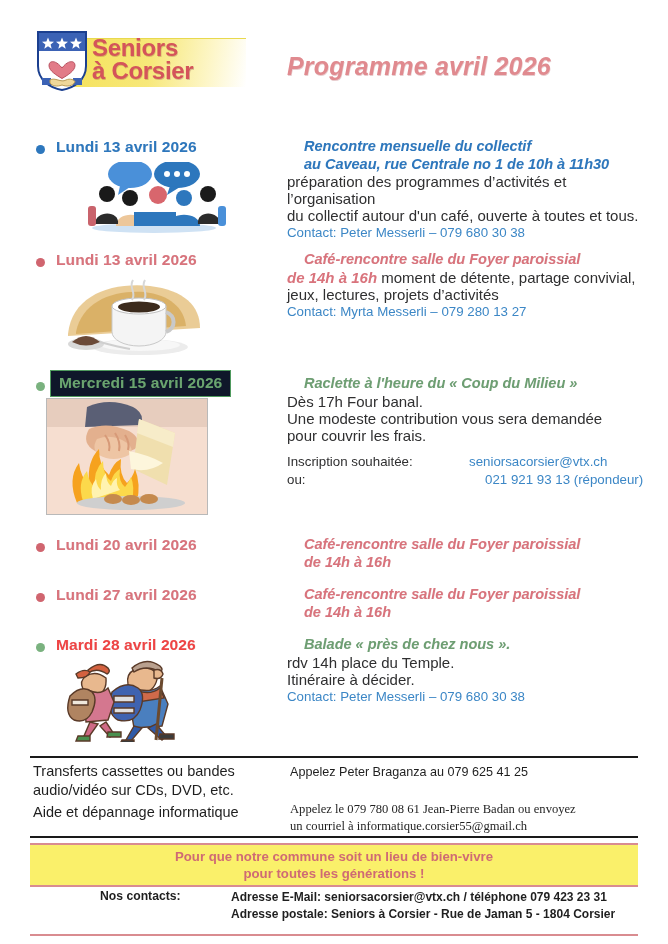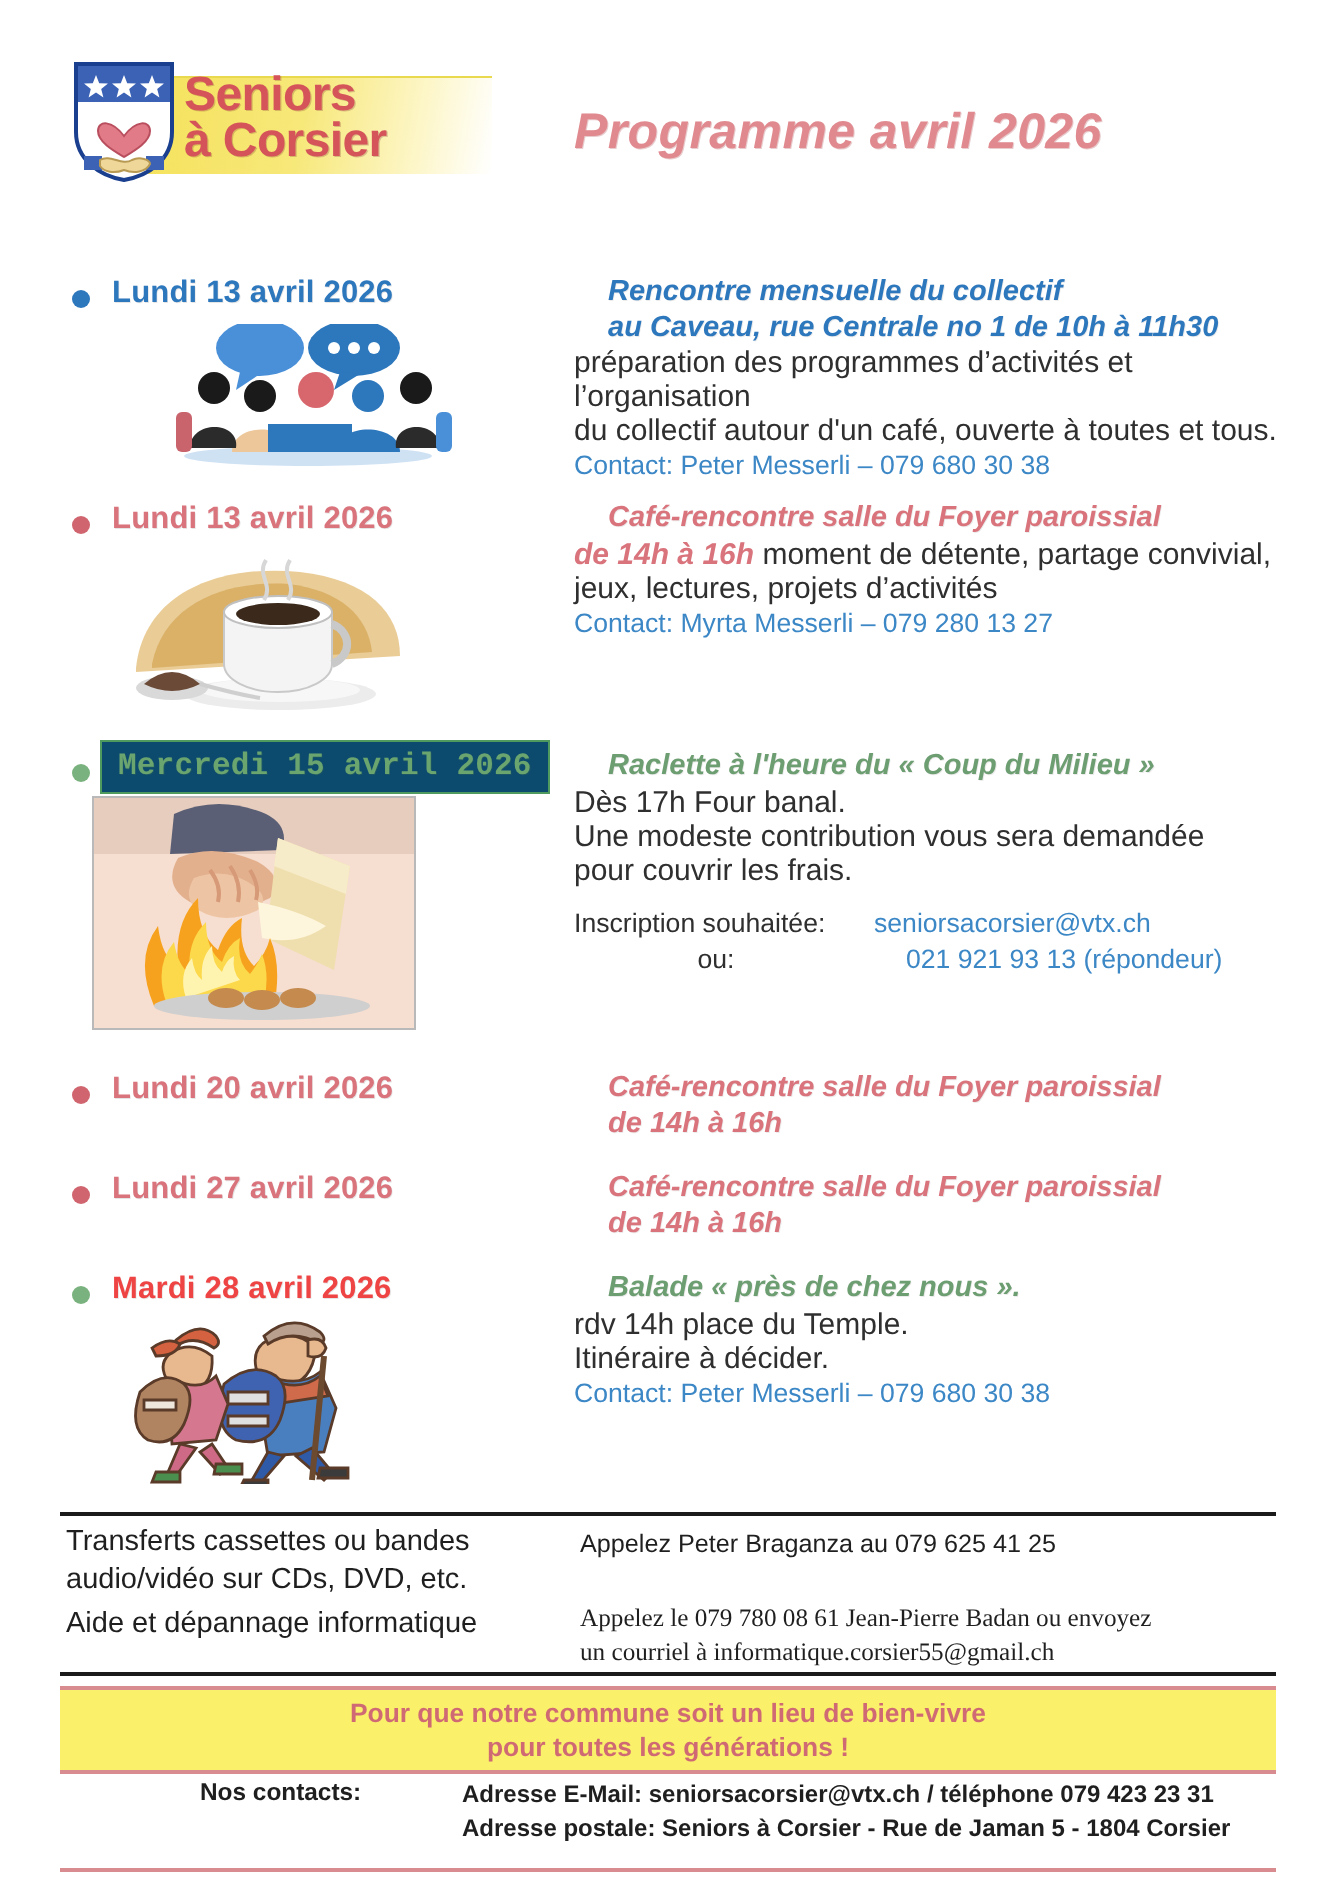--- a/index.html
+++ b/index.html
@@ -47,22 +47,21 @@
   .date{
     position:absolute;left:56px;top:0;
     font-size:15.5px;font-weight:bold;
     letter-spacing:0.1px;
     text-shadow:0.4px 0.4px 0 rgba(0,0,0,0.10);
   }
   .date-box{
     position:absolute;left:50px;top:-5px;
     padding:3px 8px 4px 8px;
     border:1.5px solid #4f9a5e;
-    background:#0c4a6e;
-    font-family:Liberation Mono, monospace;
+    background:#0f172a;
   }
   .date-box .dtxt{
     font-size:15.5px;font-weight:bold;color:#6aa46f;letter-spacing:0.1px;
     text-shadow:0.4px 0.4px 0 rgba(70,120,75,0.25);
   }
   .blue{color:#2d77bd;}
   .blue-b{background:#2d77bd;}
   .rose{color:#d9737c;}
   .rose-b{background:#d0656f;}
   .green{color:#ef4444;}
@@ -79,23 +78,23 @@
   .ttl.green{color:#6d9e72;}
   .desc{
     font-size:15px;line-height:17px;color:#2f2f30;
   }
   .contact{
     font-size:13.3px;line-height:17px;color:#3c87c6;
   }
   .inline-ttl{font-style:italic;font-weight:bold;}
 
   .inscription{margin-top:9px;font-size:13.3px;line-height:18px;color:#2f2f30;}
-  .insc-row{display:flex;}
+  .insc-row{display:flex;gap:32px;}
   .insc-lab{width:150px;text-align:left;}
-  .insc-lab.r{text-align:center;padding-right:24px;width:142px;}
+  .insc-lab.r{text-align:left;padding-right:24px;width:142px;}
   .insc-val{color:#3c87c6;}
 
   
   .illus{position:absolute;}
   .photo-frame{border:1px solid #b9b9b9;background:#fff;}
 
   
   .rule{position:absolute;left:30px;width:608px;background:#1a1a1a;}
   .svc{position:absolute;font-size:14.5px;line-height:18.5px;color:#1f1f1f;}
   .svc-r{position:absolute;font-size:12.6px;line-height:16.5px;color:#1f1f1f;}

